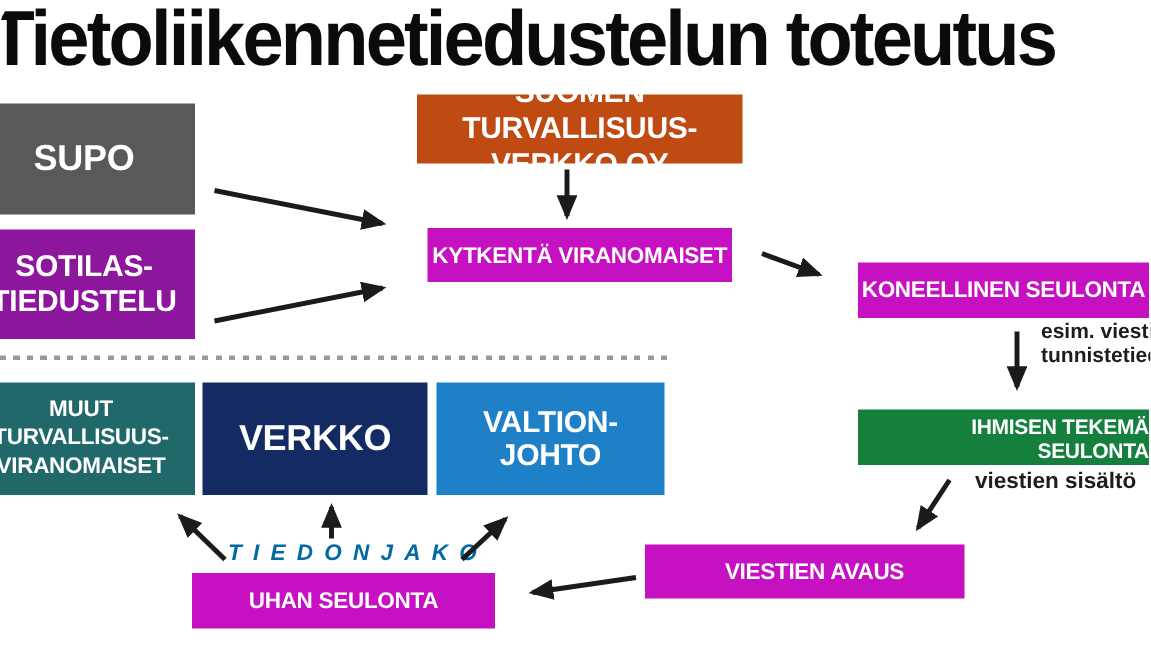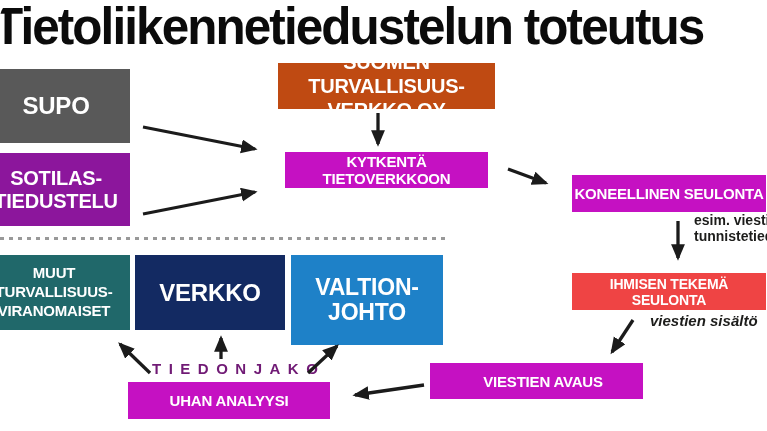--- a/index.html
+++ b/index.html
@@ -21,54 +21,54 @@
   .supo     {left:-18px;top:69px; width:148px;height:74px;font-size:24px;}
   .sotilas  {left:-18px;top:153px;width:148px;height:73px;font-size:20px;line-height:1.15;}
   .suomen   {left:278px;top:63px; width:217px;height:46px;font-size:20px;line-height:1.2;}
   .kytkenta {left:285px;top:152px;width:203px;height:36px;font-size:15px;}
   .koneellinen{left:572px;top:175px;width:194px;height:37px;font-size:15px;}
   .ihminen  {left:572px;top:273px;width:194px;height:37px;font-size:14px;}
   .avaus    {left:430px;top:363px;width:200px;height:36px;font-size:15px;padding-left:13px;}
   .uhan     {left:128px;top:382px;width:202px;height:37px;font-size:15px;}
   .muut     {left:-22px;top:255px;width:152px;height:75px;font-size:15px;line-height:1.25;}
   .poliisi  {left:135px;top:255px;width:150px;height:75px;font-size:24px;}
-  .valtio   {left:291px;top:255px;width:152px;height:90px;font-size:23px;line-height:1.1;}
+  .valtio   {left:291px;top:255px;width:152px;height:75px;font-size:20px;line-height:1.1;}
   .divider{
     position:absolute;left:0;top:237px;width:449px;height:3px;
     background:repeating-linear-gradient(to right,#999 0 4px,transparent 4px 9px);
   }
   .note{
     position:absolute;font-weight:bold;color:#1d1d1b;white-space:pre-line;
   }
   .esim   {left:694px;top:212px;font-size:14px;line-height:1.15;width:160px;white-space:pre;}
-  .sisalto{left:650px;top:312px;font-size:15px;font-style:italic;}
+  .sisalto{left:650px;top:312px;font-size:15px;}
   .tiedonjako{
     position:absolute;left:152px;top:360px;font-weight:bold;font-size:15px;
-    letter-spacing:7.5px;color:#701a75;white-space:nowrap;
+    letter-spacing:7.5px;color:#0369a1;white-space:nowrap;font-style:italic;
   }
   .arrows{position:absolute;left:0;top:0;width:767px;height:431px;pointer-events:none;}
   .arrows line{stroke:#1b1b1b;stroke-width:3.3;}
 </style>
 </head>
 <body>
 
 <div class="canvas">
 
   <h1 class="title">Tietoliikennetiedustelun toteutus</h1>
 
   <div class="box supo" style="background-color: rgb(89, 89, 89);">SUPO</div>
   <div class="box sotilas" style="background-color: rgb(140, 22, 156);">SOTILAS-
 TIEDUSTELU</div>
   <div class="box suomen" style="background-color: rgb(191, 74, 18);">SUOMEN TURVALLISUUS-
 VERKKO OY</div>
-  <div class="box kytkenta" style="background-color: rgb(197, 17, 194);">KYTKENTÄ TIETOVERKKOON</div>
+  <div class="box kytkenta" style="background-color: rgb(197, 17, 194);">KYTKENTÄ VIRANOMAISET</div>
   <div class="box koneellinen" style="background-color: rgb(197, 17, 194);">KONEELLINEN SEULONTA</div>
-  <div class="box ihminen" style="background-color: #ef4444;">IHMISEN TEKEMÄ SEULONTA</div>
+  <div class="box ihminen" style="background-color: #15803d; text-align: right;">IHMISEN TEKEMÄ SEULONTA</div>
   <div class="box avaus" style="background-color: rgb(197, 17, 194);">VIESTIEN AVAUS</div>
-  <div class="box uhan" style="background-color: rgb(197, 17, 194);">UHAN ANALYYSI</div>
+  <div class="box uhan" style="background-color: rgb(197, 17, 194);">UHAN SEULONTA</div>
   <div class="box muut" style="background-color: rgb(32, 104, 106);">MUUT
 TURVALLISUUS-
 VIRANOMAISET</div>
   <div class="box poliisi" style="background-color: rgb(19, 42, 98);">VERKKO</div>
   <div class="box valtio" style="background-color: rgb(30, 129, 200);">VALTION-
 JOHTO</div>
 
   <div class="divider"></div>
 
   <div class="note esim">esim. viestien

